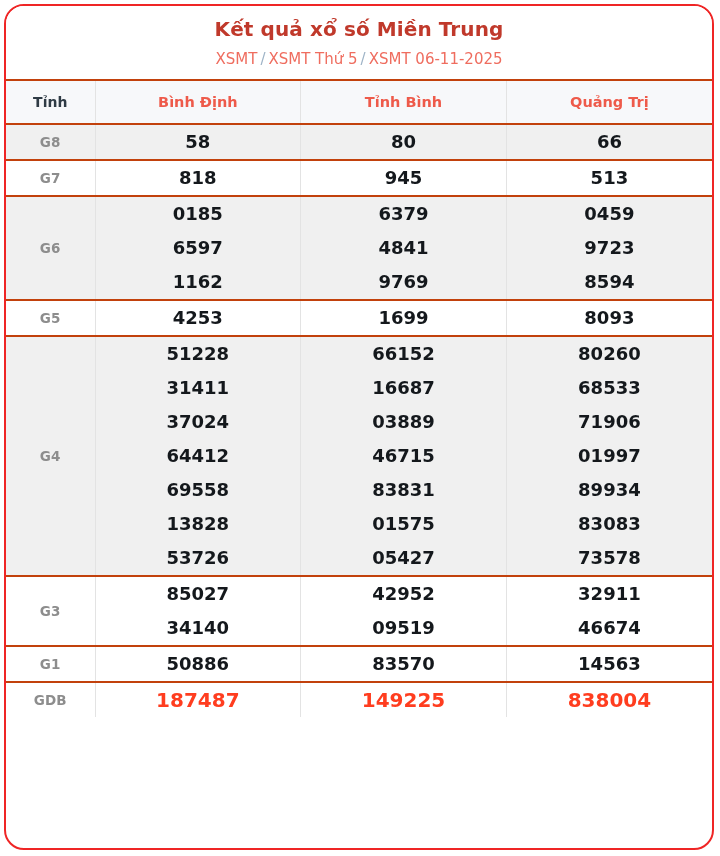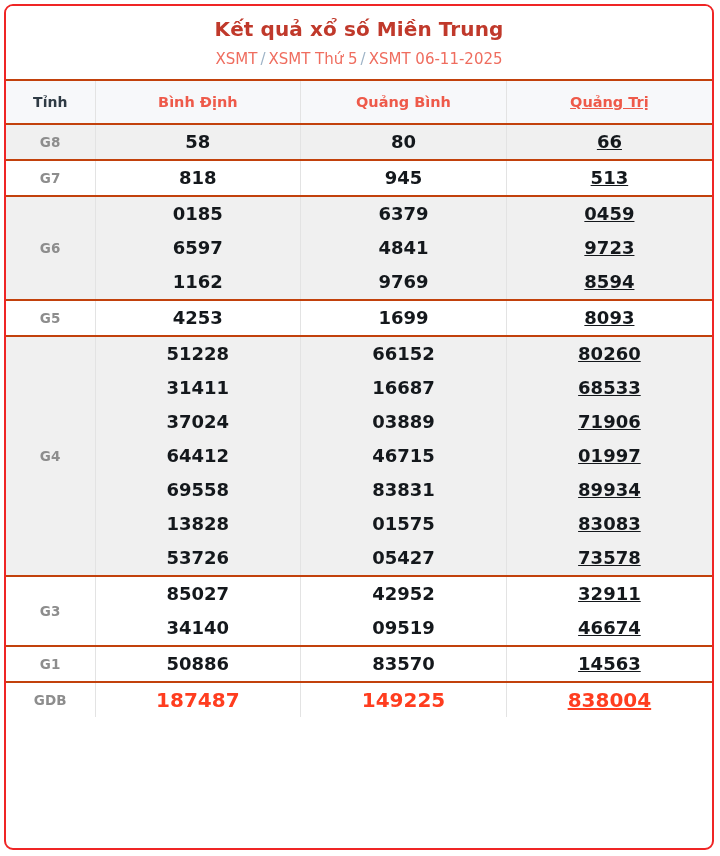--- a/index.html
+++ b/index.html
@@ -15,21 +15,21 @@
   }
 
   .card {
     position: absolute;
     left: 4px;
     top: 4px;
     width: 710px;
     height: 846px;
     box-sizing: border-box;
     border: 2px solid #ef2525;
-    border-radius: 9px;
+    border-radius: 20px;
     background: #ffffff;
     overflow: hidden;
   }
 
   
   .header {
     padding-top: 10px;
     text-align: center;
     background: #ffffff;
   }
@@ -70,21 +70,20 @@
   table.results td {
     border-top: 2px solid #c2410c;
     border-right: 1px solid #e3e3e3;
     text-align: center;
     vertical-align: middle;
     padding: 0;
   }
   table.results th:last-child,
   table.results td:last-child {
     border-right: none;
-    text-decoration: underline;
   }
 
   thead th {
     background: #f7f8fa;
     height: 42px;
     border-top: 1px solid #e3e3e3;
   }
   th.label-head {
     font-size: 14px;
     font-weight: bold;
@@ -133,21 +132,21 @@
     <colgroup>
       <col class="c-label">
       <col class="c-prov">
       <col class="c-prov">
       <col class="c-prov">
     </colgroup>
     <thead>
       <tr>
         <th class="label-head">Tỉnh</th>
         <th class="prov-head">Bình Định</th>
-        <th class="prov-head">Quảng Bình</th>
+        <th class="prov-head">Tỉnh Bình</th>
         <th class="prov-head">Quảng Trị</th>
       </tr>
     </thead>
     <tbody id="results-body">
         <tr class="shade">
           <td class="prize-label">G8</td>
           <td class="nums">
             <span class="n">58</span>
           </td>
           <td class="nums">

